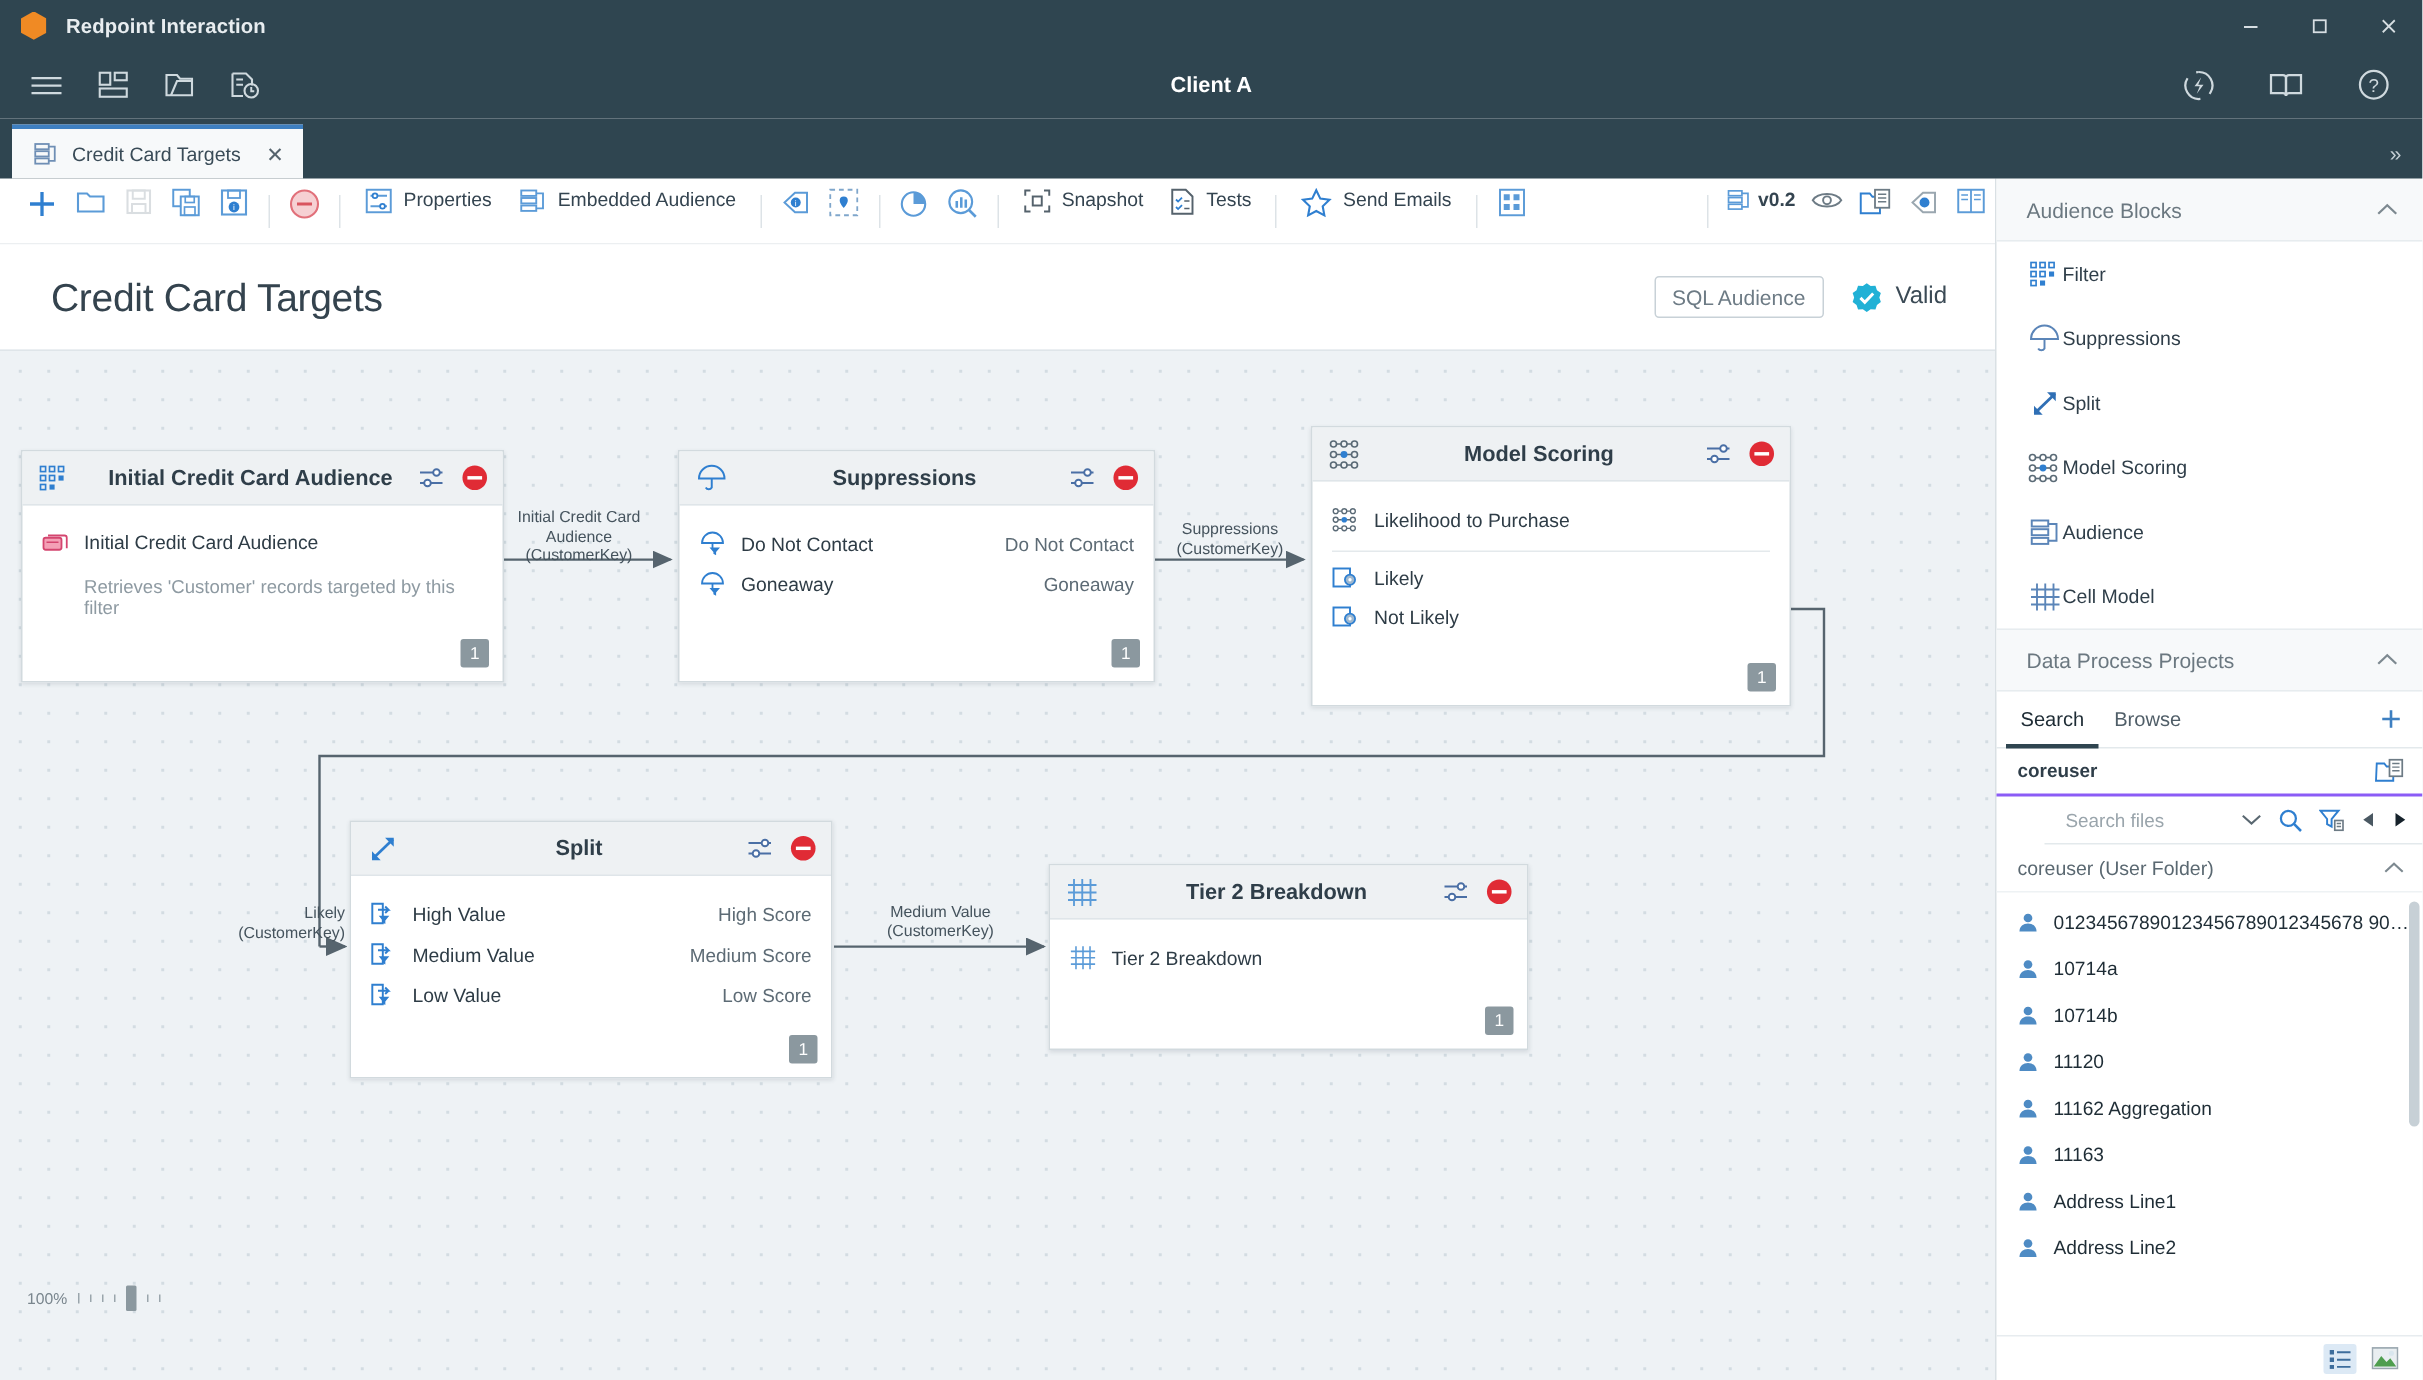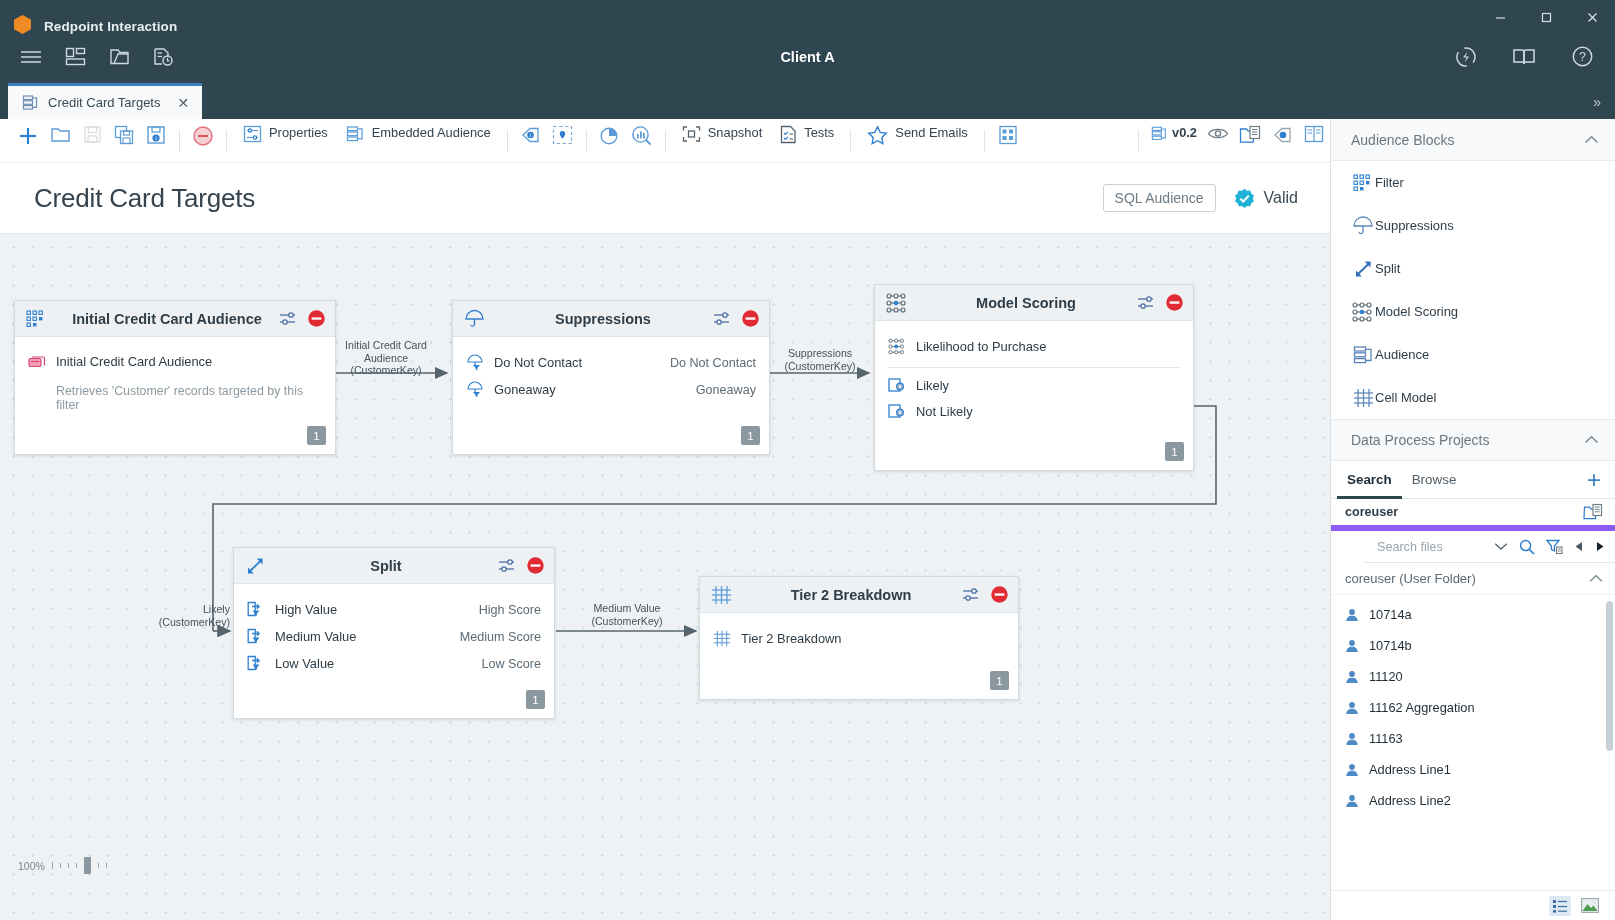--- a/index.html
+++ b/index.html
@@ -7,21 +7,21 @@
   body {
     font-family: "Liberation Sans", sans-serif;
     background:#ffffff;
     color:#2e3c46;
     -webkit-font-smoothing: antialiased;
   }
   .app { position:relative; width:1615px; height:920px; display:flex; flex-direction:column; }
 
   
   .titlebar {
-    height:34px; background:#2f4550; display:flex; align-items:flex-end;
+    height:34px; background:#2f4550; display:flex; align-items:center;
     flex:0 0 34px; position:relative; color:#e8edf0;
   }
   .logo-hex {
     width:17px; height:19px; margin-left:14px; background:#f08a24;
     clip-path: polygon(50% 0%, 100% 25%, 100% 75%, 50% 100%, 0% 75%, 0% 25%);
   }
   .app-title { margin-left:13px; font-size:13.5px; font-weight:bold; letter-spacing:.1px; }
   .win-ctrls { margin-left:auto; display:flex; height:34px; }
   .win-btn {
     width:46px; height:34px; display:flex; align-items:center; justify-content:center;
@@ -137,24 +137,24 @@
   .sec-hd {
     height:42px; display:flex; align-items:center; padding:0 16px 0 20px;
     font-size:14px; color:#6b7880; background:#f7f9fa; border-bottom:1px solid #e7ecef;
   }
   .sec-hd .caret { margin-left:auto; color:#7d8990; }
   .blk-item { height:43px; display:flex; align-items:center; padding-left:20px; gap:0; font-size:13px; color:#2f3e49; }
   .blk-item .bi { width:24px; display:flex; align-items:center; justify-content:center; }
 
   .dp-tabs { height:38px; display:flex; align-items:center; padding:0 14px 0 6px; border-bottom:1px solid #e3e9ec; }
   .dp-tab { padding:0 10px; height:38px; display:flex; align-items:center; font-size:13.4px; color:#505e68;}
-  .dp-tab.active { color:#1d2b34; font-weight:bold; box-shadow: inset 0 -3px 0 #2f4550; }
+  .dp-tab.active { color:#1d2b34; font-weight:normal; box-shadow: inset 0 -3px 0 #2f4550; }
   .dp-plus { margin-left:auto; color:#3d7fc1; font-size:24px; line-height:1; font-weight:300;}
 
-  .dp-path { height:32px; display:flex; align-items:center; padding:0 12px 0 14px; font-size:12.6px; font-weight:bold; color:#2f3e49; border-bottom:6px solid #8b5cf6;}
+  .dp-path { height:32px; display:flex; align-items:center; padding:0 12px 0 14px; font-size:12.6px; font-weight:bold; color:#2f3e49; border-bottom:2px solid #8b5cf6;}
   .dp-path .right { margin-left:auto; }
   .dp-search { height:32px; display:flex; align-items:center; padding:0 10px 0 14px; gap:11px; border-bottom:1px solid #e3e9ec;margin-left:32px; }
   .dp-search .ph { font-size:12.6px; color:#9aa5ac; flex:1; }
   .dp-folder { height:32px; display:flex; align-items:center; padding:0 12px 0 14px; font-size:13px; color:#5a6871; border-bottom:1px solid #eef2f4;}
   .dp-folder .caret { margin-left:auto; }
   .filelist { flex:1 1 auto; overflow:hidden; position:relative; padding-top:4px;}
   .file { height:31px; display:flex; align-items:center; gap:10px; padding-left:14px; font-size:12.8px; color:#1f2d36; white-space:nowrap;}
   .vscroll { position:absolute; right:2px; top:6px; width:7px; height:150px; background:#c7d0d6; border-radius:4px;}
   .botbar { height:30px; flex:0 0 30px; display:flex; align-items:center; justify-content:flex-end; gap:8px; padding-right:14px; border-top:1px solid #e7ecef;}
   .vbtn { width:22px;height:20px; display:flex;align-items:center;justify-content:center; }
@@ -1030,20 +1030,29 @@
       </div>
 
       <div class="filelist">
         <div class="file">
           <span>
             <svg width="14" height="14" viewBox="0 0 14 14">
                 <circle cx="7" cy="4" r="2.9" fill="#4e8bc4"></circle>
                 <path d="M1.3 13 c0 -3.4 2.6 -5.3 5.7 -5.3 s5.7 1.9 5.7 5.3 z" fill="#4e8bc4"></path>
               </svg>
           </span>
+          <span>01234567890123456789012345678 90…</span>
+        </div>
+        <div class="file">
+          <span>
+            <svg width="14" height="14" viewBox="0 0 14 14">
+                <circle cx="7" cy="4" r="2.9" fill="#4e8bc4"></circle>
+                <path d="M1.3 13 c0 -3.4 2.6 -5.3 5.7 -5.3 s5.7 1.9 5.7 5.3 z" fill="#4e8bc4"></path>
+              </svg>
+          </span>
           <span>10714a</span>
         </div>
         <div class="file">
           <span>
             <svg width="14" height="14" viewBox="0 0 14 14">
                 <circle cx="7" cy="4" r="2.9" fill="#4e8bc4"></circle>
                 <path d="M1.3 13 c0 -3.4 2.6 -5.3 5.7 -5.3 s5.7 1.9 5.7 5.3 z" fill="#4e8bc4"></path>
               </svg>
           </span>
           <span>10714b</span>

